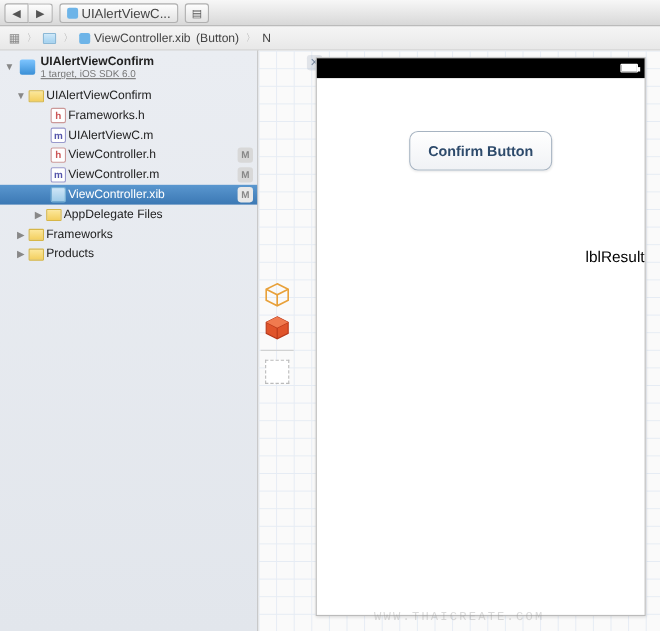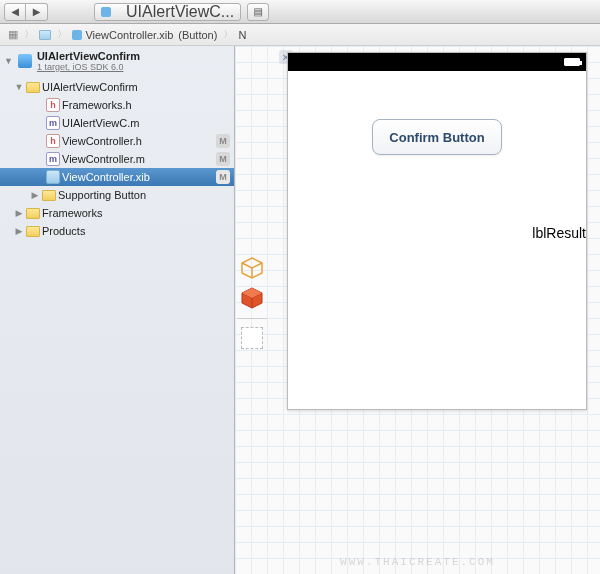--- a/index.html
+++ b/index.html
@@ -22,22 +22,22 @@
       background: linear-gradient(#fefefe, #e2e2e2);
       display: flex; align-items: center; justify-content: center;
       font-size: 10px; color: #555;
     }
     .tb-seg .tb-btn:first-child { border-radius: 3px 0 0 3px; }
     .tb-seg .tb-btn:last-child { border-radius: 0 3px 3px 0; border-left: none; }
     .tb-tab {
       height: 18px; padding: 0 6px;
       border: 1px solid #b0b0b0; border-radius: 3px;
       background: linear-gradient(#fefefe, #e2e2e2);
-      display: flex; align-items: center; gap: 15px;
-      font-size: 16px; color: #444; margin-left: 40px;
+      display: flex; align-items: center; gap: 3px;
+      font-size: 12px; color: #444;
     }
     .xib-icon { width: 10px; height: 10px; background: #6db4e8; border-radius: 2px; display: inline-block; }
 
     
     .breadcrumb {
       height: 22px;
       background: linear-gradient(#f5f5f5, #e8e8e8);
       border-bottom: 1px solid #ccc;
       display: flex; align-items: center;
       padding: 0 4px; gap: 2px;
@@ -131,21 +131,21 @@
       position: absolute; left: 44px; top: 4px;
       width: 14px; height: 14px; border-radius: 3px;
       background: rgba(150,165,185,.25); color: #7a8aa0;
       font-size: 10px; display:flex;align-items:center;justify-content:center;
     }
 
     
     .device {
       position: absolute;
       left: 52px; top: 6px;
-      width: 300px; height: 358px;
+      width: 300px; height: 508px;
       background: #fff;
       border: 1px solid #bbb;
       box-shadow: 0 1px 3px rgba(0,0,0,.15);
     }
     .statusbar {
       height: 18px; background: #000;
       display: flex; justify-content: flex-end; align-items: center;
       padding-right: 6px;
     }
     .battery {
@@ -263,21 +263,21 @@
           </span>
         <span class="label">ViewController.xib</span>
         <span class="badge-m">M</span>
       </div>
 
       <div class="tree-row indent-2">
         <span class="disclosure">▶</span>
         <span class="icon">
             <span class="ico-folder"></span>
           </span>
-        <span class="label">Supporting Button</span>
+        <span class="label">AppDelegate Files</span>
       </div>
       <div class="tree-row indent-1">
         <span class="disclosure">▶</span>
         <span class="icon">
             <span class="ico-folder"></span>
           </span>
         <span class="label">Frameworks</span>
       </div>
       <div class="tree-row indent-1">
         <span class="disclosure">▶</span>

